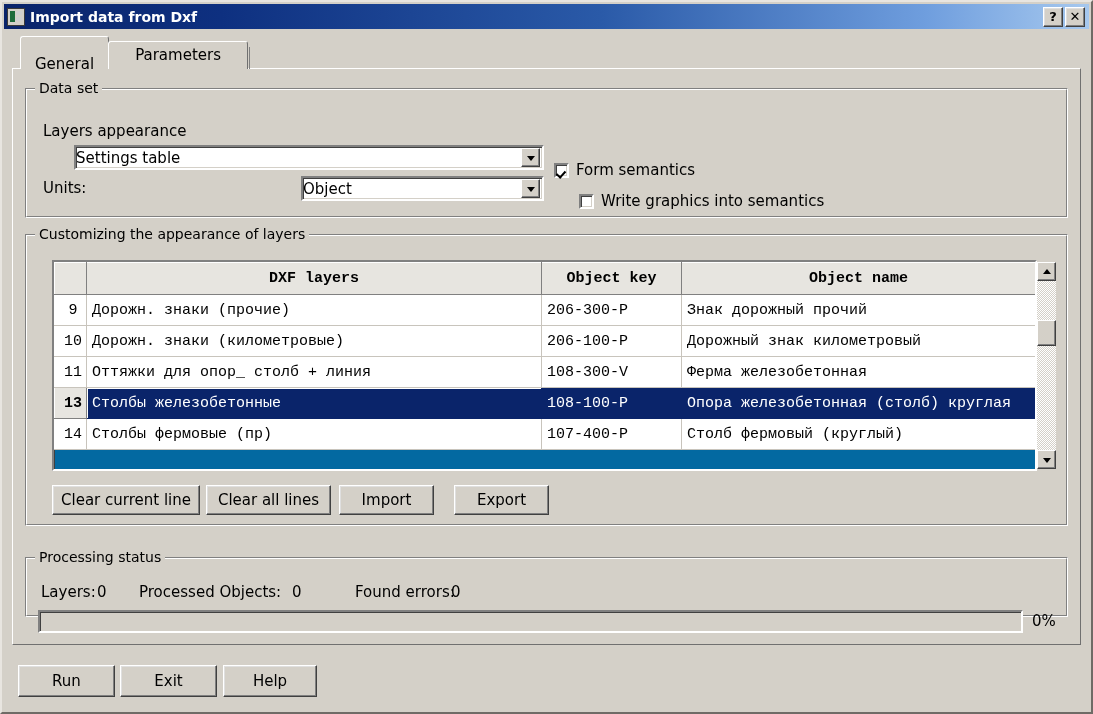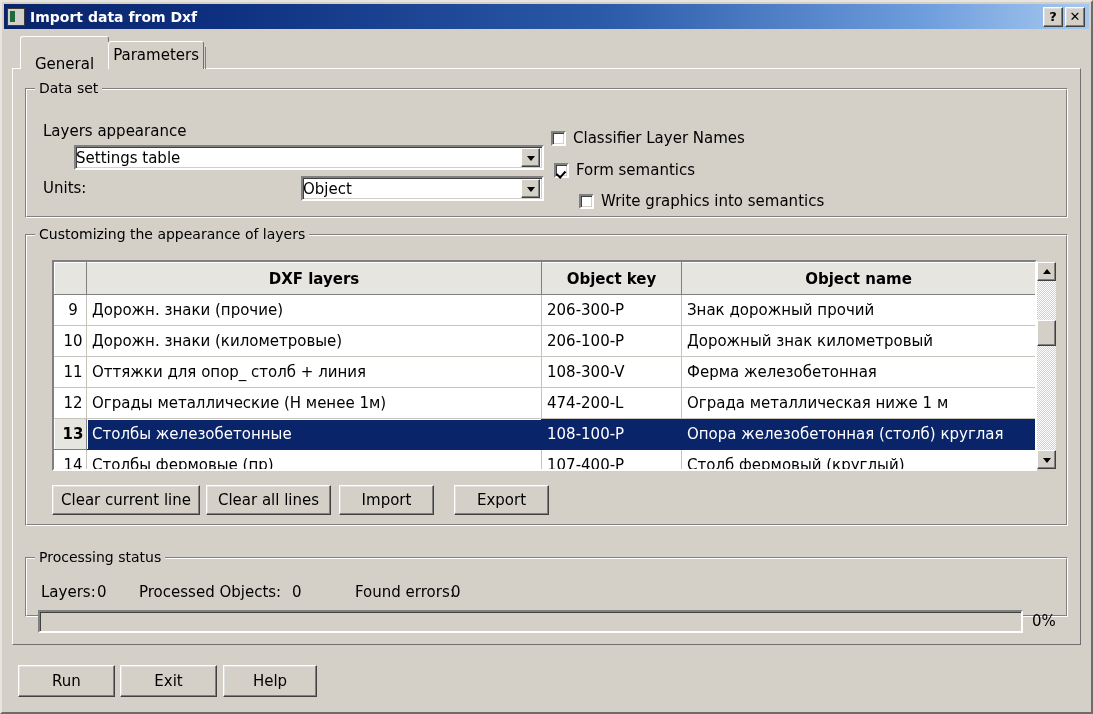--- a/index.html
+++ b/index.html
@@ -122,21 +122,21 @@
     line-height: 23px;
     box-sizing: border-box;
     margin-right: -1px;
     cursor: default;
     white-space: nowrap;
   }
   .tab.active {
     height: 28px;
     line-height: 26px;
     margin-top: -3px;
-    padding: 0 4px;
+    padding: 0 26px;
     z-index: 6;
     position: relative;
   }
   .tab-spacer {
     width: 1px;
     height: 22px;
     background: #808080;
     margin-left: 2px;
   }
 
@@ -288,20 +288,21 @@
 
   
   .grid-wrap {
     position: absolute;
     background: #0369a1;
     border: 2px solid;
     border-color: #808080 #ffffff #ffffff #808080;
     box-shadow: inset 1px 1px 0 #404040;
     box-sizing: border-box;
     overflow: hidden;
+    font-family: Liberation Mono, monospace;
   }
   table.grid {
     border-collapse: collapse;
     table-layout: fixed;
     width: 100%;
     font-size: 15px;
   }
   table.grid th {
     background-color: #d4d0c8;
     background-image:
@@ -468,24 +469,20 @@
         <div class="combo-arrow"></div>
       </div>
 
       <div class="label" style="left:17px; top:90px;">Units:</div>
 
       <div class="combo" style="left:275px; top:87px; width:243px; height:25px;">
         <div class="combo-text">Object</div>
         <div class="combo-arrow"></div>
       </div>
 
-      <div class="checkrow" style="left:525px; top:40px;">
-        <span class="checkbox"></span>
-        <span class="checklabel">Classifier Layer Names</span>
-      </div>
 
       <div class="checkrow" style="left:528px; top:72px;">
         <span class="checkbox checked"></span>
         <span class="checklabel">Form semantics</span>
       </div>
 
       <div class="checkrow" style="left:553px; top:103px;">
         <span class="checkbox"></span>
         <span class="checklabel">Write graphics into semantics</span>
       </div>
@@ -523,26 +520,20 @@
               <td>Дорожн. знаки (километровые)</td>
               <td>206-100-P</td>
               <td>Дорожный знак километровый</td>
             </tr>
             <tr>
               <td class="rownum">11</td>
               <td>Оттяжки для опор_ столб + линия</td>
               <td>108-300-V</td>
               <td>Ферма железобетонная</td>
             </tr>
-            <tr>
-              <td class="rownum">12</td>
-              <td>Ограды металлические (Н менее 1м)</td>
-              <td>474-200-L</td>
-              <td>Ограда металлическая ниже 1 м</td>
-            </tr>
             <tr class="selected">
               <td class="rownum">13</td>
               <td class="sel-start">Столбы железобетонные</td>
               <td>108-100-P</td>
               <td>Опора железобетонная (столб) круглая</td>
             </tr>
             <tr>
               <td class="rownum">14</td>
               <td>Столбы фермовые (пр)</td>
               <td>107-400-P</td>

